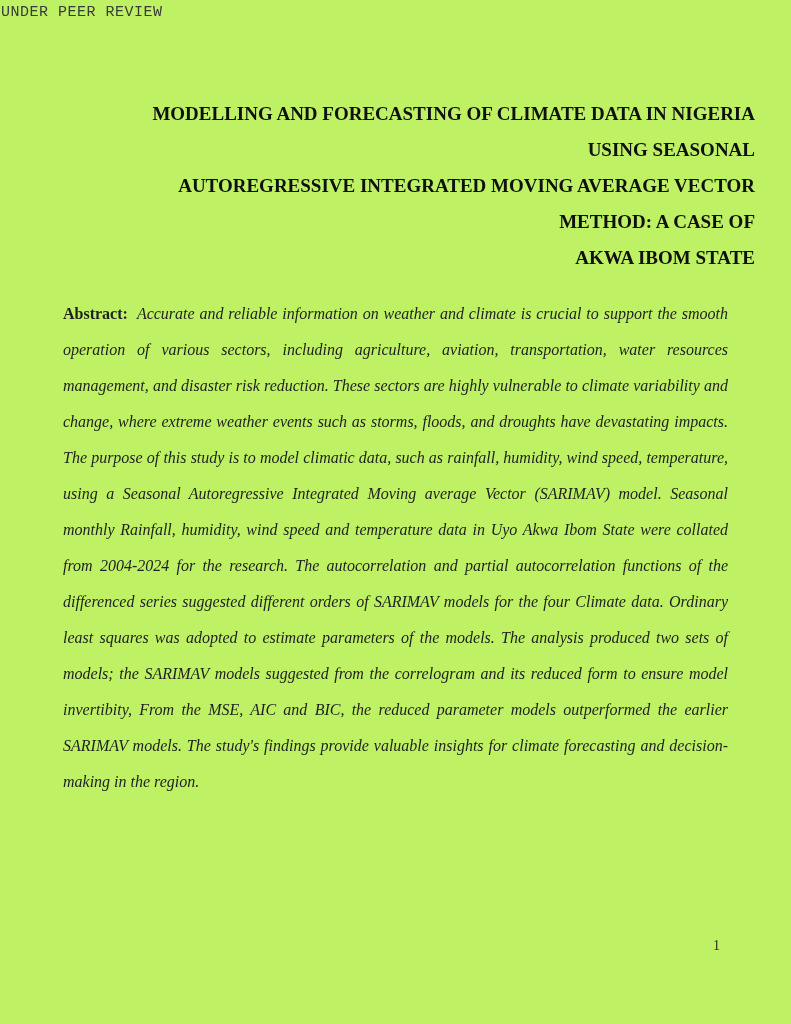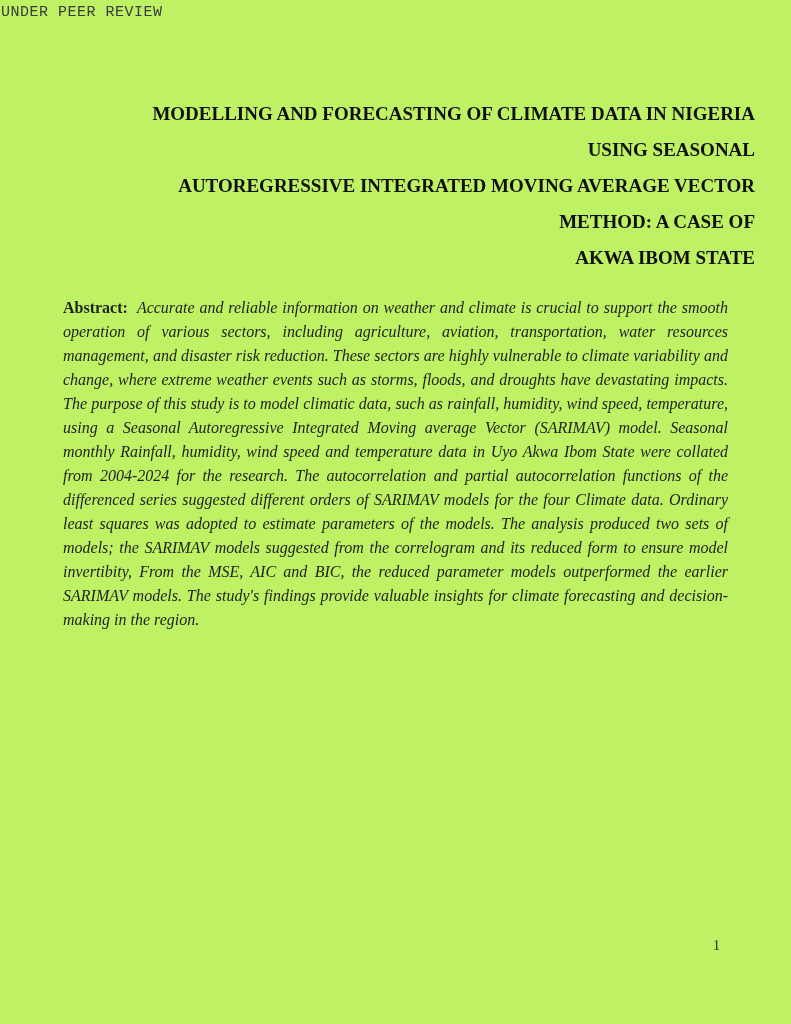--- a/index.html
+++ b/index.html
@@ -44,21 +44,21 @@
     white-space: pre-line;
   }
   .abstract {
     position: absolute;
     left: 63px;
     top: 296px;
     width: 665px;
     margin: 0;
     text-align: justify;
     font-size: 16px;
-    line-height: 24px;
+    line-height: 36px;
     color: #1f1f1f;
   }
   .abstract-label {
     font-weight: bold;
     font-style: normal;
     padding-right: 9px;
   }
   .abstract-body {
     font-style: italic;
   }

